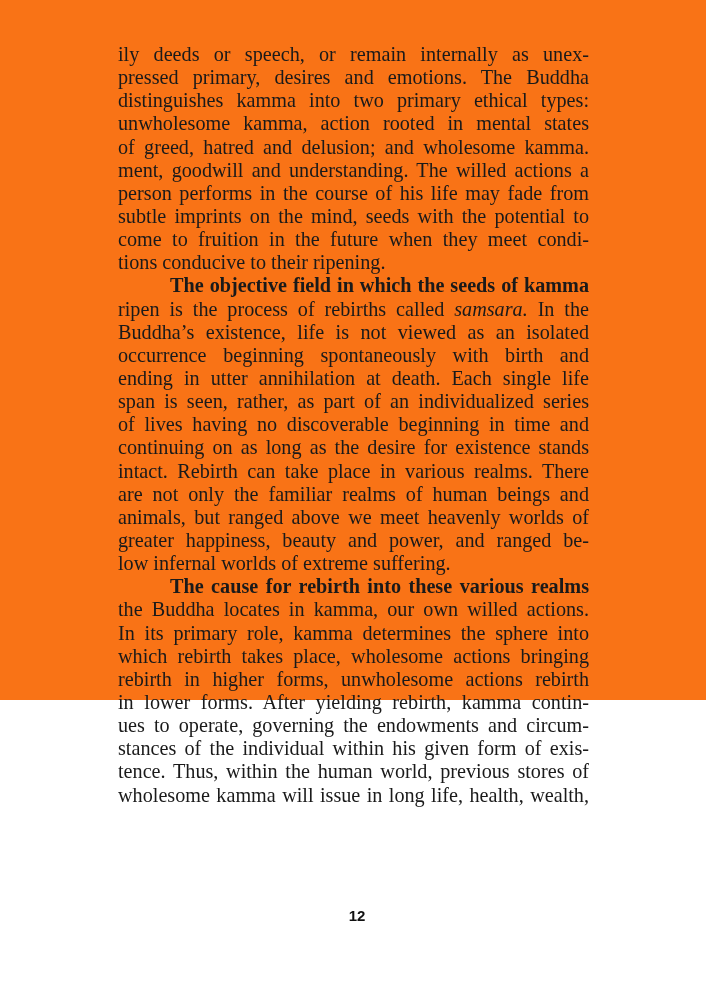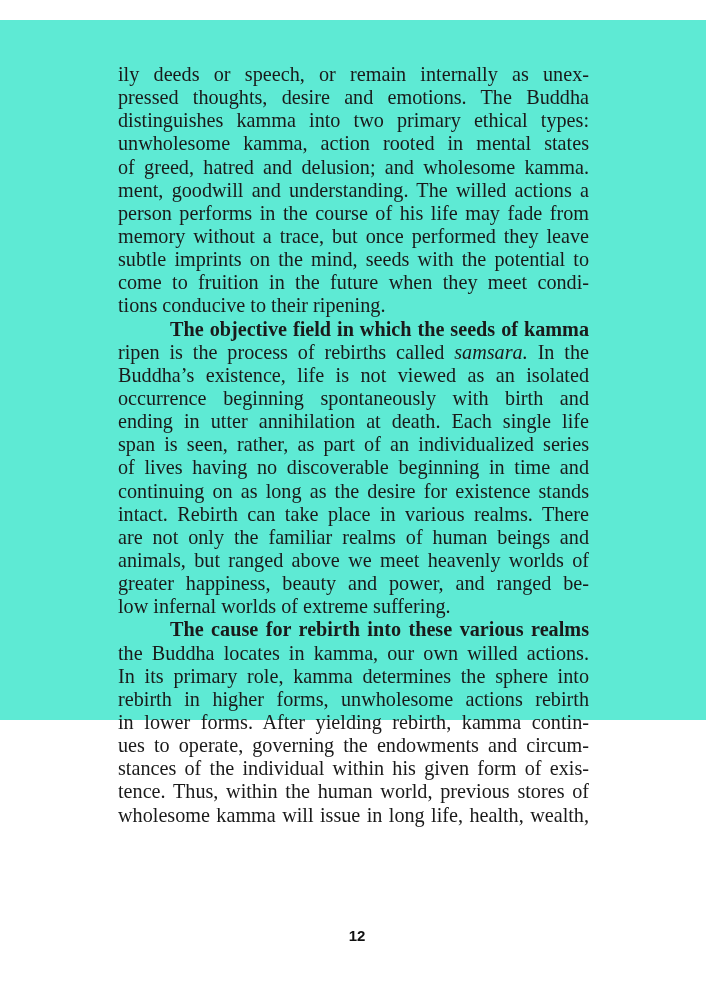--- a/index.html
+++ b/index.html
@@ -12,22 +12,21 @@
       height: 1000px;
       position: relative;
       overflow: hidden;
     }
     .page {
       position: absolute;
       left: 0;
       top: 0;
       width: 706px;
       height: 700px;
-      background: #5eead4;
-      margin-top: 20px;
+      background: #f97316;
     }
     .text-block {
       position: absolute;
       left: 118px;
       top: 43px;
       width: 471px;
       font-family: "Liberation Serif", "DejaVu Serif", serif;
       font-size: 20.2px;
       line-height: 23.15px;
       color: #1a1a1a;
@@ -64,27 +63,26 @@
     }
   </style>
 </head>
 <body>
 
 <div class="page">
   <div class="text-block">
 
     <div>
       <span class="line">ily deeds or speech, or remain internally as unex-</span>
-      <span class="line">pressed thoughts, desire and emotions. The Buddha</span>
+      <span class="line">pressed primary, desires and emotions. The Buddha</span>
       <span class="line">distinguishes kamma into two primary ethical types:</span>
       <span class="line">unwholesome kamma, action rooted in mental states</span>
       <span class="line">of greed, hatred and delusion; and wholesome kamma.</span>
       <span class="line">ment, goodwill and understanding. The willed actions a</span>
       <span class="line">person performs in the course of his life may fade from</span>
-      <span class="line">memory without a trace, but once performed they leave</span>
       <span class="line">subtle imprints on the mind, seeds with the potential to</span>
       <span class="line">come to fruition in the future when they meet condi-</span>
       <span class="line last">tions conducive to their ripening.</span>
     </div>
 
     <div>
       <span class="line indent">The objective field in which the seeds of kamma</span>
       <span class="line"><span>ripen is the process of rebirths called</span> <em>samsara.</em> <span>In the</span></span>
       <span class="line">Buddha’s existence, life is not viewed as an isolated</span>
       <span class="line">occurrence beginning spontaneously with birth and</span>
@@ -96,20 +94,21 @@
       <span class="line">are not only the familiar realms of human beings and</span>
       <span class="line">animals, but ranged above we meet heavenly worlds of</span>
       <span class="line">greater happiness, beauty and power, and ranged be-</span>
       <span class="line last">low infernal worlds of extreme suffering.</span>
     </div>
 
     <div>
       <span class="line indent">The cause for rebirth into these various realms</span>
       <span class="line">the Buddha locates in kamma, our own willed actions.</span>
       <span class="line">In its primary role, kamma determines the sphere into</span>
+      <span class="line">which rebirth takes place, wholesome actions bringing</span>
       <span class="line">rebirth in higher forms, unwholesome actions rebirth</span>
       <span class="line">in lower forms. After yielding rebirth, kamma contin-</span>
       <span class="line">ues to operate, governing the endowments and circum-</span>
       <span class="line">stances of the individual within his given form of exis-</span>
       <span class="line">tence. Thus, within the human world, previous stores of</span>
       <span class="line">wholesome kamma will issue in long life, health, wealth,</span>
     </div>
 
   </div>
 

